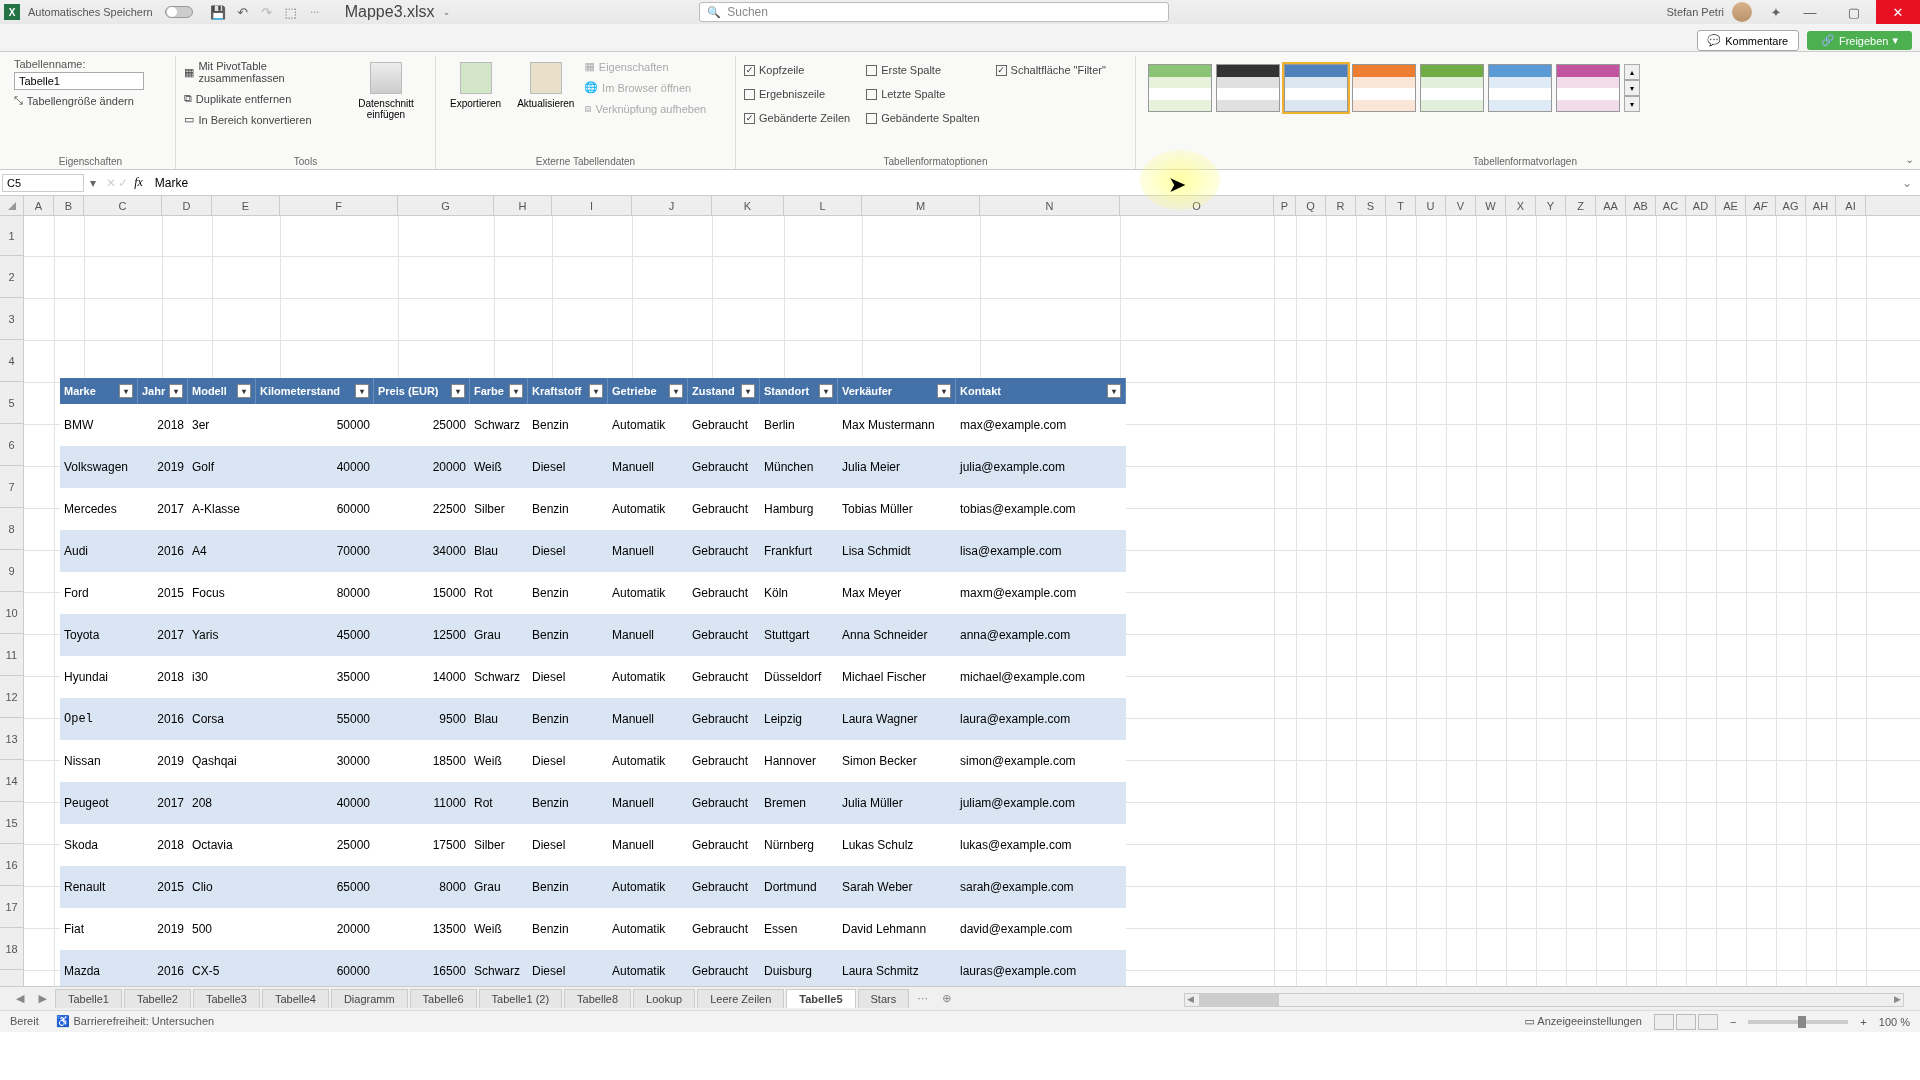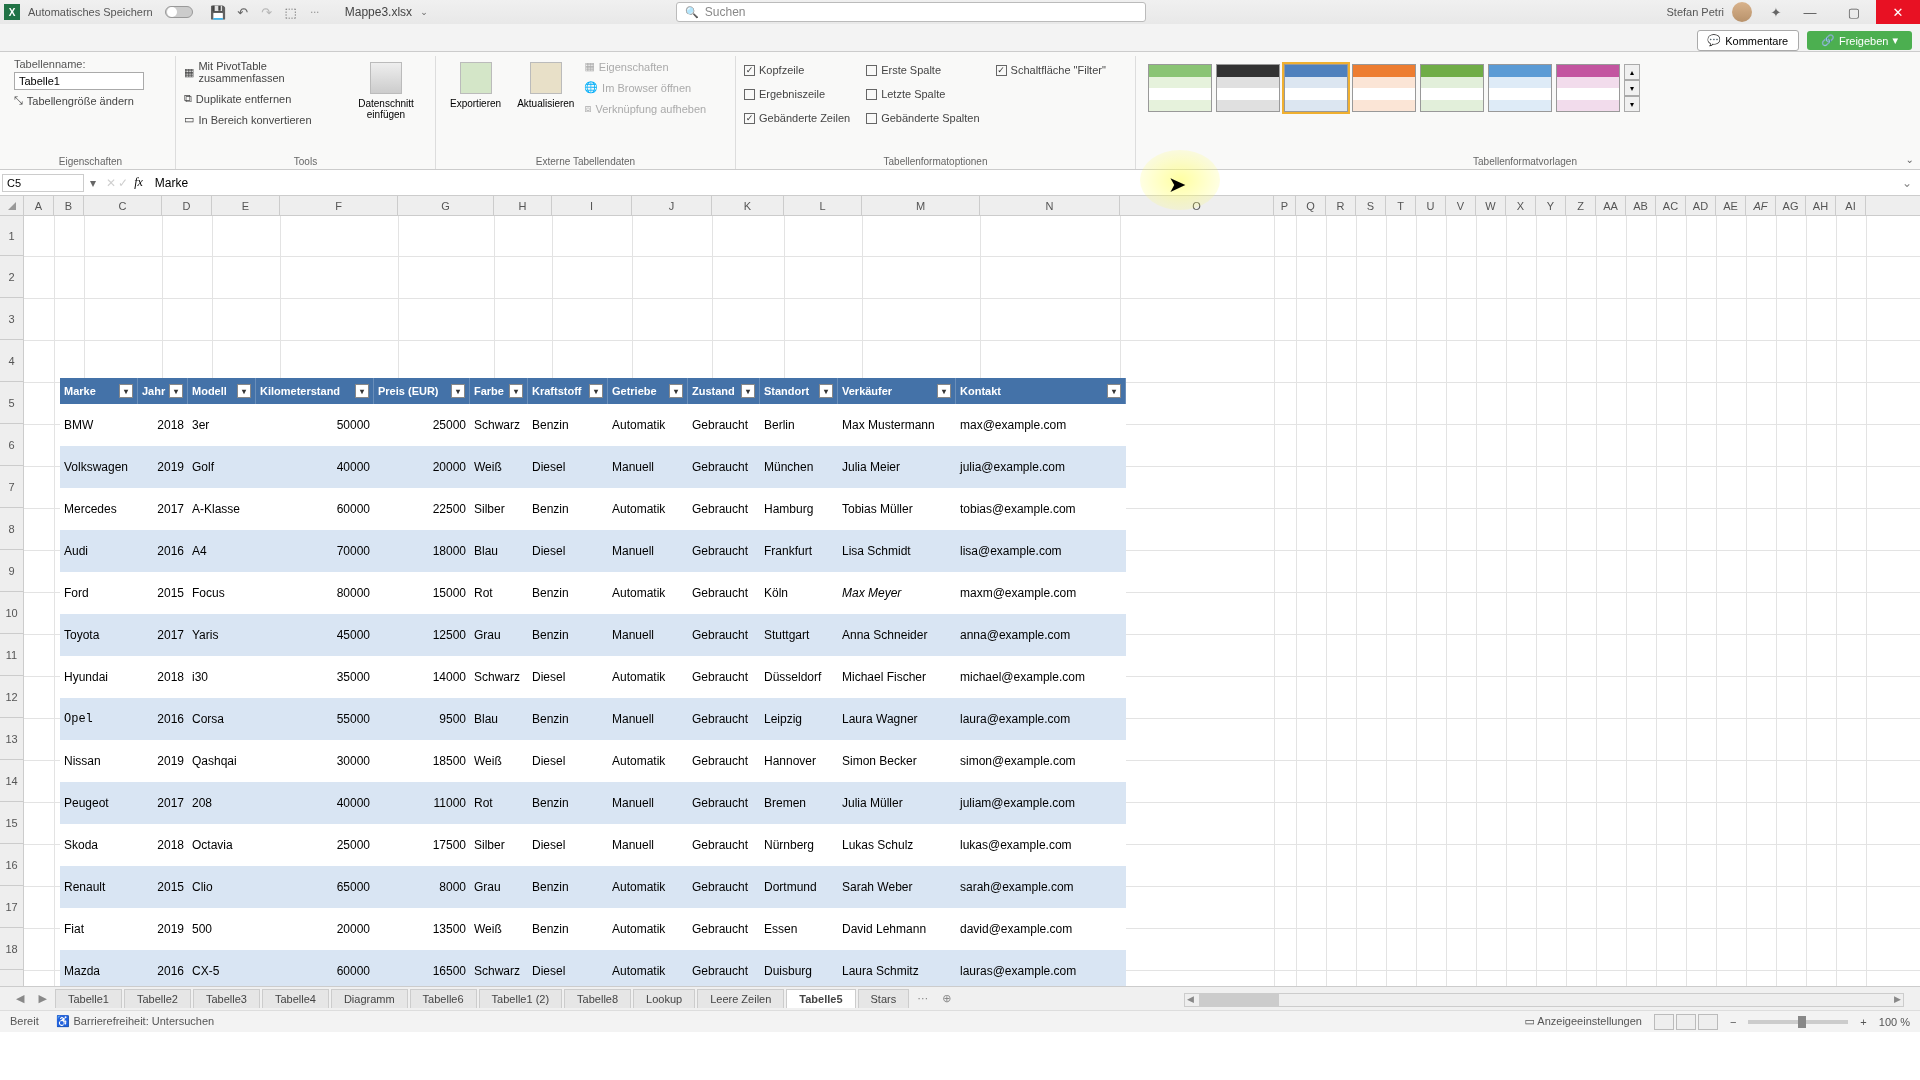--- a/index.html
+++ b/index.html
@@ -5,21 +5,21 @@
 * { margin: 0; padding: 0; box-sizing: border-box; font-family: 'Segoe UI', Tahoma, sans-serif; }
 body { background: #fff; overflow: hidden; width: 1920px; height: 1080px; font-size: 12px; position: relative; }
 
 
 .titlebar { height: 24px; background: linear-gradient(#f0f0f0,#e8e8e8); display: flex; align-items: center; padding: 0 4px; }
 .excel-icon { width: 16px; height: 16px; background: #217346; color: #fff; font-size: 10px; font-weight: bold; display: flex; align-items: center; justify-content: center; margin-right: 8px; }
 .titlebar-text { color: #555; font-size: 11px; margin-right: 12px; }
 .autosave-toggle { width: 28px; height: 12px; border: 1px solid #999; border-radius: 6px; background: #ccc; position: relative; margin-right: 14px; }
 .autosave-toggle::after { content: ''; position: absolute; left: 1px; top: 0px; width: 10px; height: 10px; background: #fff; border-radius: 50%; }
 .qat-btn { width: 20px; height: 20px; display: flex; align-items: center; justify-content: center; color: #666; margin: 0 2px; font-size: 13px; }
-.filename { color: #444; font-size: 12px; margin-left: 18px; }
+.filename { color: #444; font-size: 16px; margin-left: 18px; }
 .search-box { width: 470px; height: 20px; background: #fff; border: 1px solid #bbb; border-radius: 3px; margin-left: 240px; display: flex; align-items: center; padding: 0 8px; color: #888; }
 .search-box::before { content: '🔍'; font-size: 11px; margin-right: 6px; }
 .titlebar-right { position: absolute; right: 0; top: 0; height: 24px; display: flex; align-items: center; }
 .user-name { color: #555; font-size: 11px; margin-right: 8px; }
 .avatar { width: 20px; height: 20px; border-radius: 50%; background: linear-gradient(#d9b38c,#b8926b); margin-right: 12px; }
 .win-btn { width: 44px; height: 24px; display: flex; align-items: center; justify-content: center; color: #555; font-size: 13px; }
 .win-close { background: #e81123; color: #fff; }
 
 
 .tabs-row { height: 28px; background: #f3f3f3; display: flex; align-items: flex-end; padding-left: 8px; border-bottom: 1px solid #ccc; }
@@ -504,41 +504,41 @@
           <div style="width: 72px;">Gebraucht</div>
           <div style="width: 78px;">Hamburg</div>
           <div style="width: 118px;">Tobias Müller</div>
           <div style="width: 170px;">tobias@example.com</div>
         </div>
         <div class="dt-row even">
           <div style="width: 78px;">Audi</div>
           <div class="num" style="width: 50px;">2016</div>
           <div style="width: 68px;">A4</div>
           <div class="num" style="width: 118px;">70000</div>
-          <div class="num" style="width: 96px;">18000</div>
+          <div class="num" style="width: 96px;">34000</div>
           <div style="width: 58px;">Blau</div>
           <div style="width: 80px;">Diesel</div>
           <div style="width: 80px;">Manuell</div>
           <div style="width: 72px;">Gebraucht</div>
           <div style="width: 78px;">Frankfurt</div>
           <div style="width: 118px;">Lisa Schmidt</div>
           <div style="width: 170px;">lisa@example.com</div>
         </div>
         <div class="dt-row odd">
           <div style="width: 78px;">Ford</div>
           <div class="num" style="width: 50px;">2015</div>
           <div style="width: 68px;">Focus</div>
           <div class="num" style="width: 118px;">80000</div>
           <div class="num" style="width: 96px;">15000</div>
           <div style="width: 58px;">Rot</div>
           <div style="width: 80px;">Benzin</div>
           <div style="width: 80px;">Automatik</div>
           <div style="width: 72px;">Gebraucht</div>
           <div style="width: 78px;">Köln</div>
-          <div style="width: 118px; font-style: italic;">Max Meyer</div>
+          <div style="width: 118px;">Max Meyer</div>
           <div style="width: 170px;">maxm@example.com</div>
         </div>
         <div class="dt-row even">
           <div style="width: 78px;">Toyota</div>
           <div class="num" style="width: 50px;">2017</div>
           <div style="width: 68px;">Yaris</div>
           <div class="num" style="width: 118px;">45000</div>
           <div class="num" style="width: 96px;">12500</div>
           <div style="width: 58px;">Grau</div>
           <div style="width: 80px;">Benzin</div>

